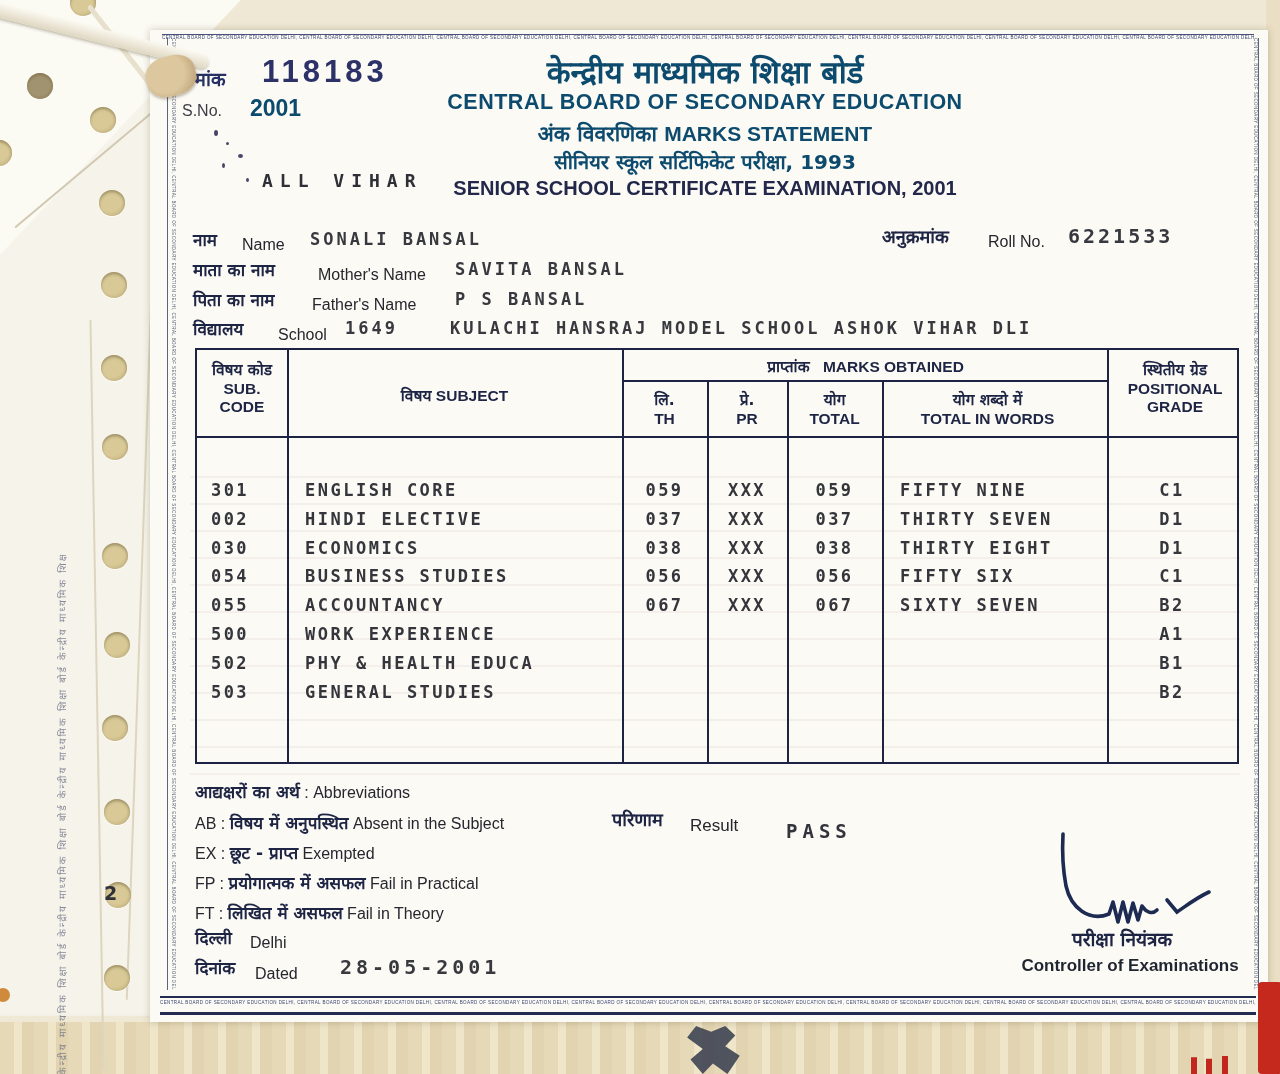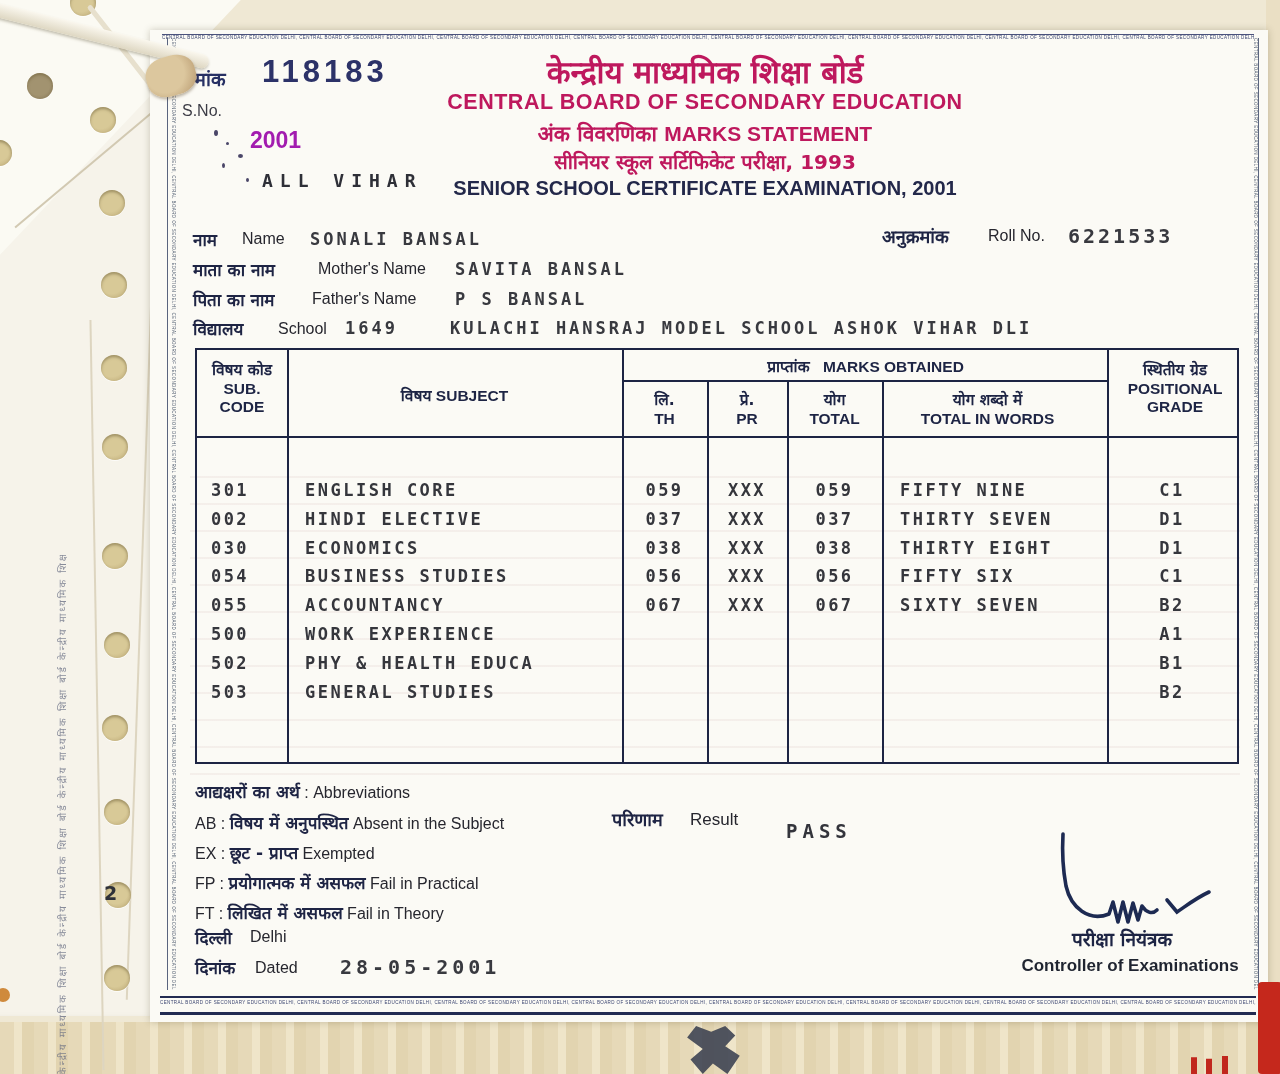--- a/index.html
+++ b/index.html
@@ -52,33 +52,33 @@
     border-bottom:3px solid #232b52;line-height:9px;}
   .micro.side{writing-mode:vertical-rl;width:8px;top:8px;height:952px;color:#4d5a6e;}
   .micro.left{left:17px;border-left:1px solid #5a647e;}
   .micro.right{right:9px;border-right:1px solid #5a647e;}
   
   .hindi{font-family:"DejaVu Sans",sans-serif;}
   .serial-label{position:absolute;left:30px;top:36px;font:bold 19px "DejaVu Sans",sans-serif;color:#273064;}
   .serial-no{position:absolute;left:112px;top:24px;font:bold 31px "Liberation Sans",sans-serif;
     color:#2c3268;letter-spacing:4px;}
   .sno-label{position:absolute;left:32px;top:72px;font:16px "Liberation Sans",sans-serif;color:#3c3c46;}
-  .sno-val{position:absolute;left:100px;top:65px;font:bold 23px "Liberation Sans",sans-serif;color:#a21caf;margin-top:32px;}
+  .sno-val{position:absolute;left:100px;top:65px;font:bold 23px "Liberation Sans",sans-serif;color:#0c4a6e;}
   .speck{position:absolute;border-radius:50%;background:#4a4668;}
-  .hdr{position:absolute;left:160px;width:790px;text-align:center;color:#be185d;}
+  .hdr{position:absolute;left:160px;width:790px;text-align:center;color:#0c4a6e;}
   .hdr.h1{top:20px;font:bold 31px "DejaVu Sans",sans-serif;}
   .hdr.h2{top:60px;font:bold 21.5px "Liberation Sans",sans-serif;letter-spacing:.5px;}
   .hdr.h3{top:89px;font:bold 21px "DejaVu Sans",sans-serif;}
   .hdr.h4{top:118px;font:bold 20px "DejaVu Sans",sans-serif;}
   .hdr.h5{top:147px;font:600 20px "Liberation Sans",sans-serif;color:#23284a;}
   .allindia{position:absolute;left:112px;top:140px;font:bold 18px "DejaVu Sans Mono",monospace;
     letter-spacing:7px;color:#2e2f37;}
   
   .lbl-hi{font:bold 17px "DejaVu Sans",sans-serif;color:#1e2444;}
-  .lbl-en{font:16px "Liberation Sans",sans-serif;color:#26262e;}
+  .lbl-en{font:16px "Liberation Sans",sans-serif;color:#26262e;margin-top:6px;}
   .type{font:bold 17px "DejaVu Sans Mono",monospace;color:#38393f;letter-spacing:3px;}
   .pos{position:absolute;}
   
   .mtable{position:absolute;left:45px;top:318px;width:1040px;height:412px;
     border:2.5px solid #1d2443;color:#1d2444;}
   .vline,.hline{position:absolute;background:#1d2443;}
   .thx{position:absolute;text-align:center;}
   .th-hi{font:bold 15.5px "DejaVu Sans",sans-serif;}
   .th-en{font:600 15.5px "Liberation Sans",sans-serif;}
   .rows{position:absolute;left:0;top:130px;width:1040px;}

